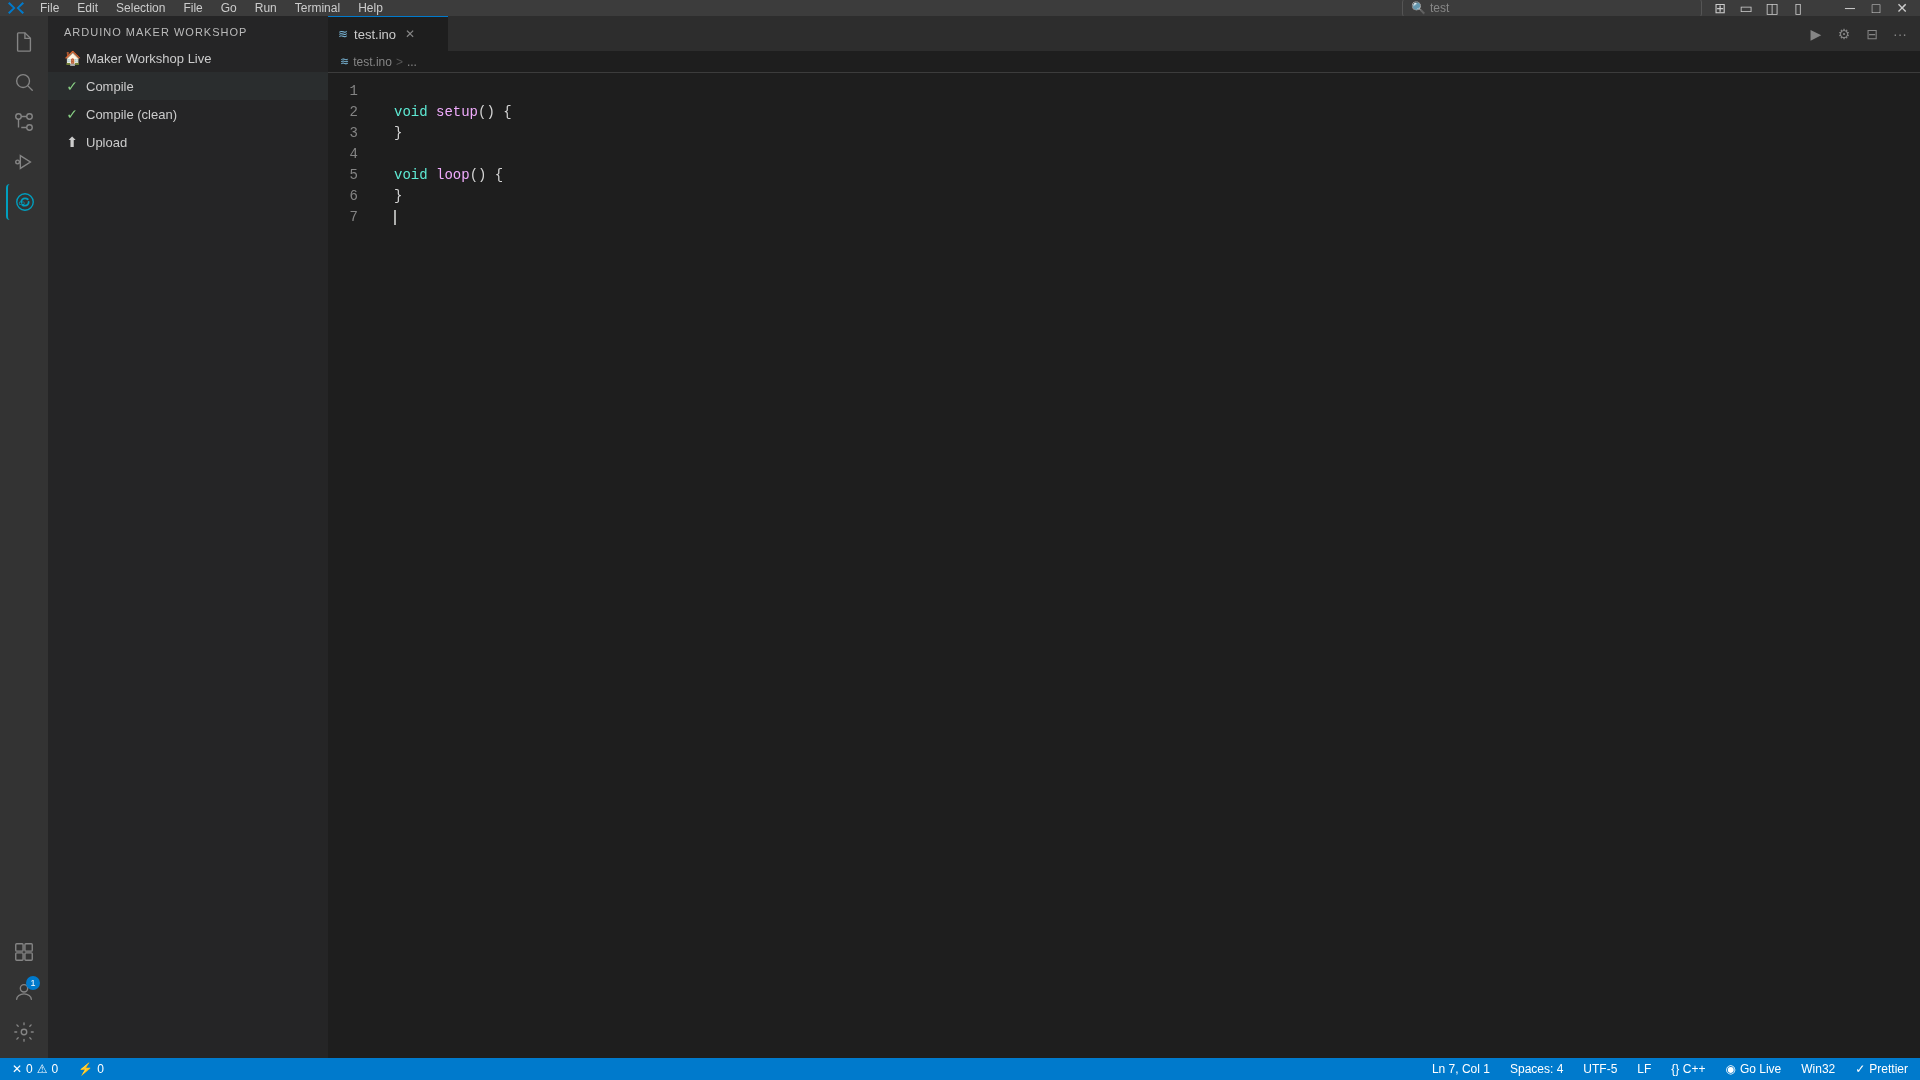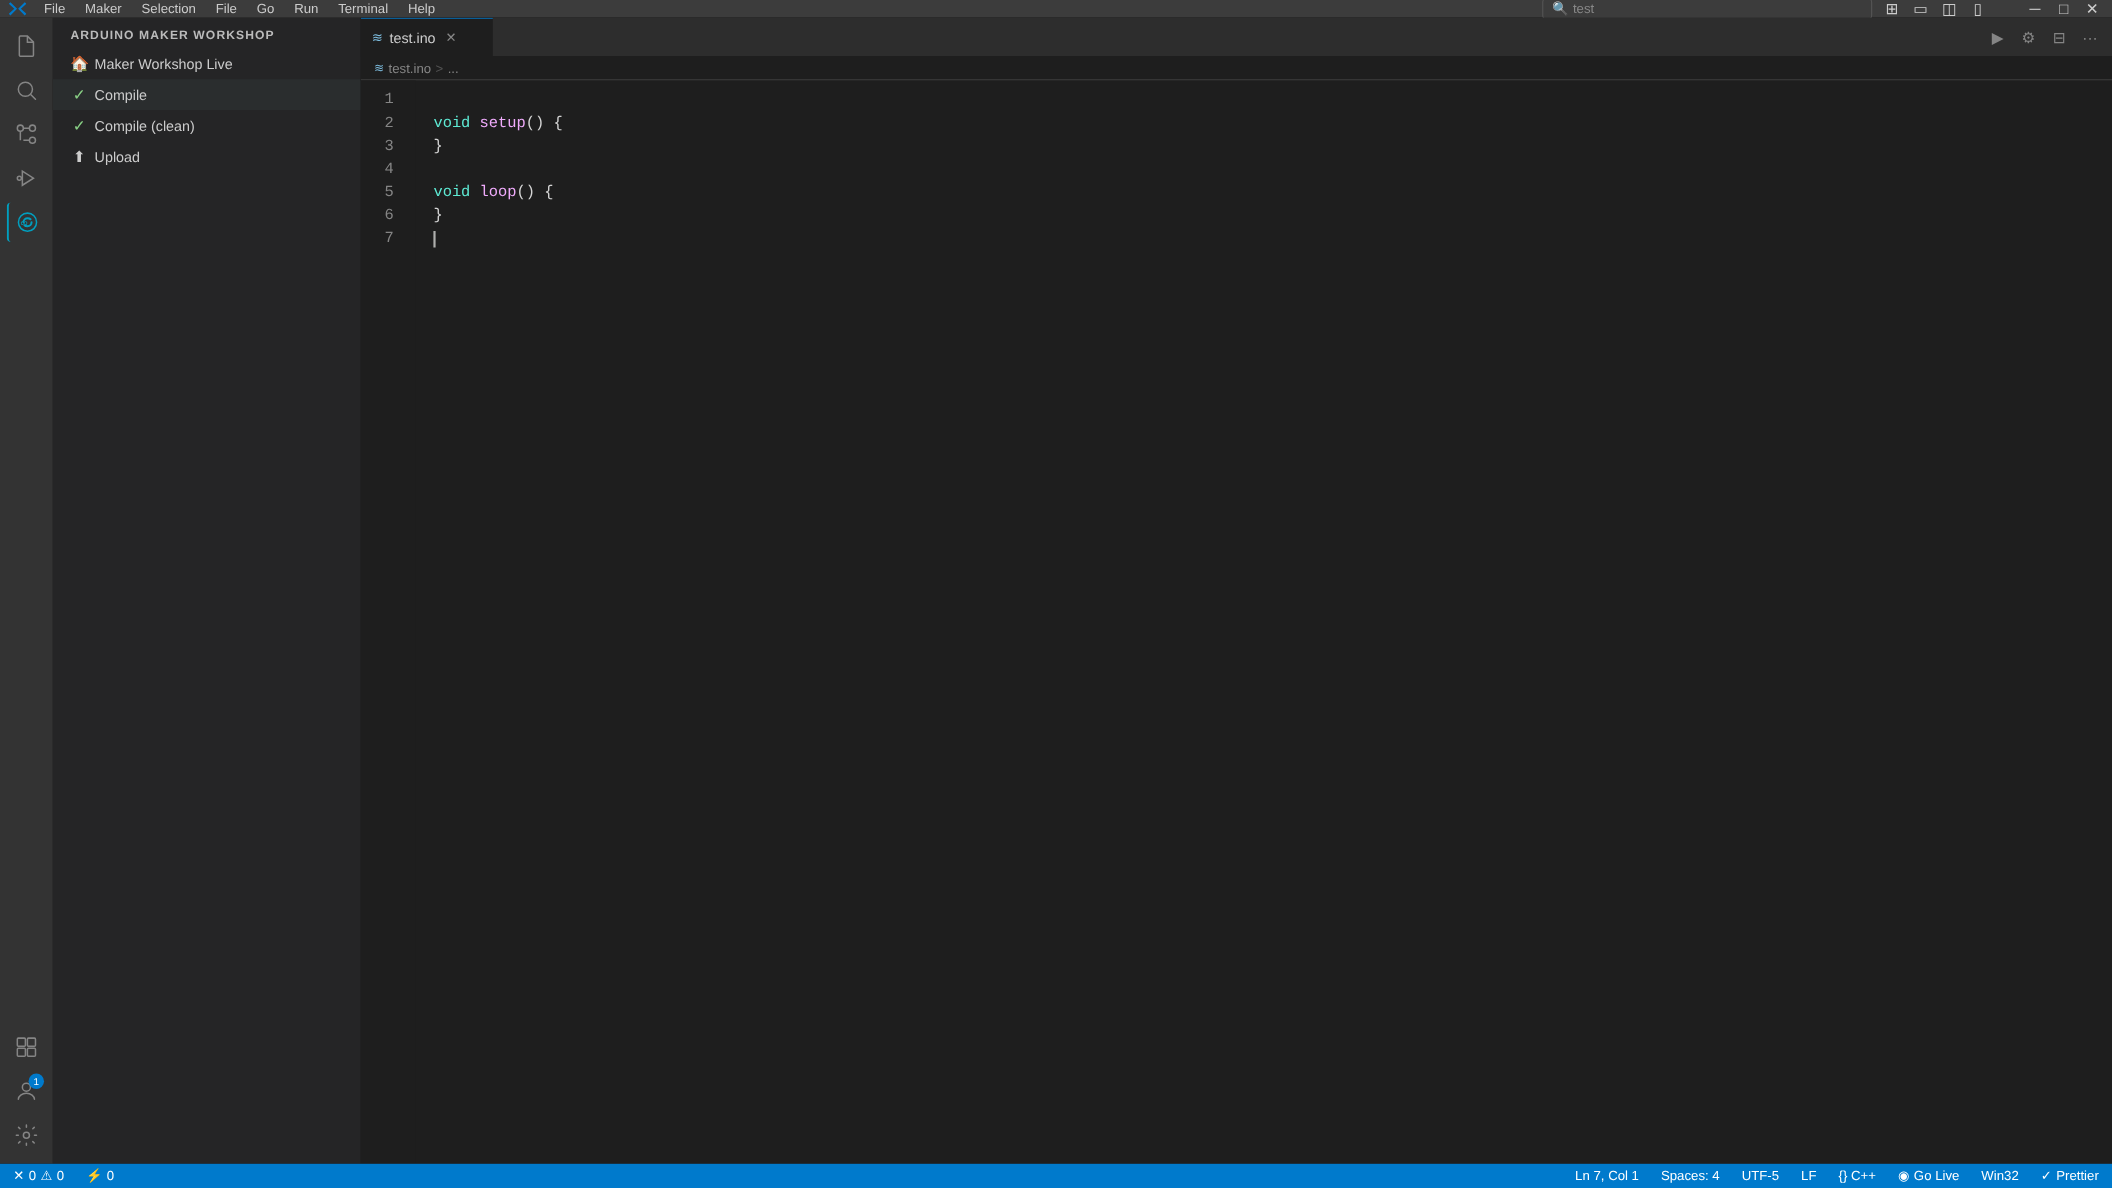--- a/index.html
+++ b/index.html
@@ -119,21 +119,21 @@
       width: 280px;
       background: #252526;
       display: flex;
       flex-direction: column;
       flex-shrink: 0;
       overflow: hidden;
     }
     .sidebar-header {
       padding: 10px 16px 6px;
       font-size: 11px;
-      font-weight: 700;
+      font-weight: 400;
       color: #bbbbbb;
       letter-spacing: 1px;
       text-transform: uppercase;
       flex-shrink: 0;
     }
     .sidebar-items {
       flex: 1;
       overflow-y: auto;
     }
     .sidebar-item {
@@ -337,21 +337,21 @@
 <body>
 
 <div class="title-bar">
 
   <svg class="title-bar-logo" viewBox="0 0 16 16" fill="none" xmlns="http://www.w3.org/2000/svg">
     <path d="M14.5 2L8.5 8L14.5 14L16 12.5L11 8L16 3.5L14.5 2Z" fill="#007acc"></path>
     <path d="M1.5 2L0 3.5L5 8L0 12.5L1.5 14L7.5 8L1.5 2Z" fill="#007acc"></path>
   </svg>
   <div class="title-bar-menu">
     <span class="title-bar-menu-item">File</span>
-    <span class="title-bar-menu-item">Maker</span>
+    <span class="title-bar-menu-item">Edit</span>
     <span class="title-bar-menu-item">Selection</span>
     <span class="title-bar-menu-item">File</span>
     <span class="title-bar-menu-item">Go</span>
     <span class="title-bar-menu-item">Run</span>
     <span class="title-bar-menu-item">Terminal</span>
     <span class="title-bar-menu-item">Help</span>
   </div>
   <div class="search-bar-container">
     <span class="search-bar-icon">🔍</span>
     <span class="search-bar-text">test</span>

